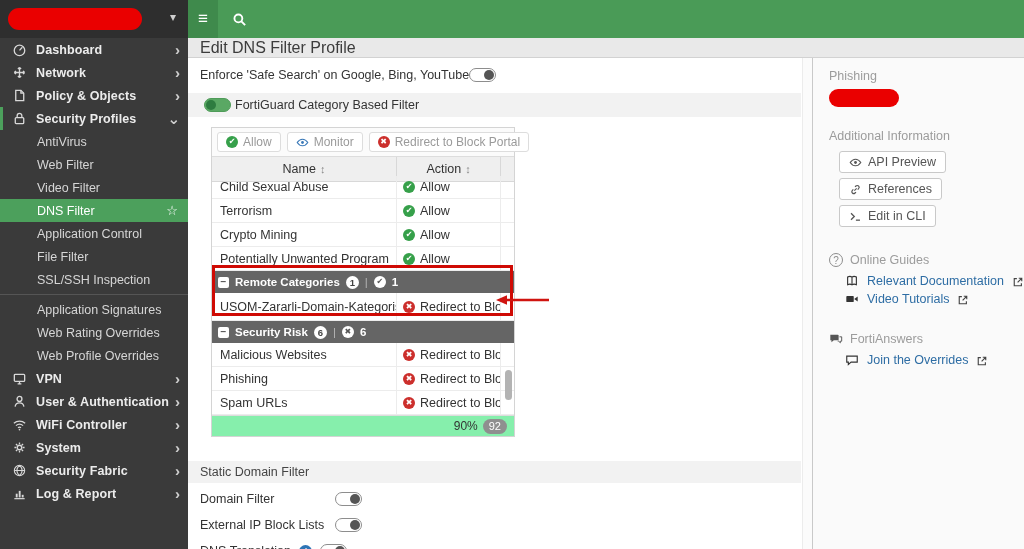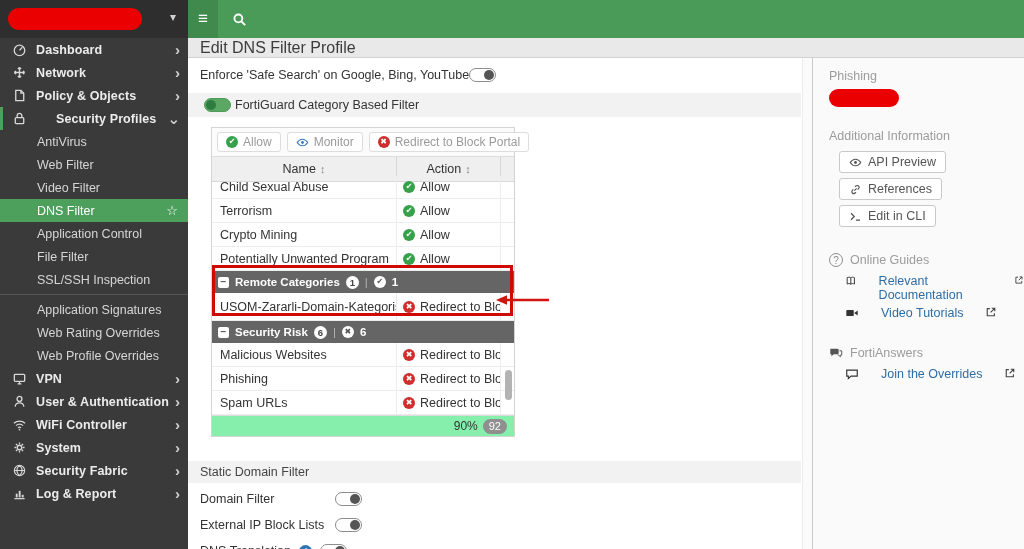--- a/index.html
+++ b/index.html
@@ -11,21 +11,21 @@
   .sidebar { position:absolute; left:0; top:0; width:188px; height:549px; background:#3a3a3a; }
   .sb-head { height:38px; background:#2e2e2e; position:relative; }
   .sb-logo { position:absolute; left:8px; top:8px; width:134px; height:22px; border-radius:11px; background:#ea0000; }
   .sb-caret { position:absolute; right:12px; top:10px; color:#cfcfcf; font-size:12px; }
   .nav-item { display:flex; align-items:center; height:23px; padding:0 8px 0 12px; color:#ececec; cursor:pointer; }
   .nav-item .nico { width:15px; height:15px; margin-right:9px; color:#d8d8d8; flex:0 0 15px; }
   .nav-item .nico svg { width:15px; height:15px; display:block; }
   .nav-item .nlabel { flex:1; font-weight:600; letter-spacing:.1px; }
   .nav-item .chev { color:#cfcfcf; font-size:15px; font-weight:700; line-height:1; }
   .nav-item.section-open { border-left:3px solid #4ca05c; padding-left:9px; }
-  .nav-item.section-open .nlabel { font-weight:700;margin-left:20px; }
+  .nav-item.section-open .nlabel { font-weight:700; }
   .sub-item { display:flex; align-items:center; height:23px; padding:0 10px 0 37px; color:#d6d6d6; cursor:pointer; }
   .sub-item .nlabel { flex:1; font-weight:400; }
   .sub-item.selected { background:#4ca05c; color:#fff; }
   .sub-item .star { color:#fff; font-size:13px; }
   .sb-divider { border-top:1px solid #555; margin:3px 0; }
 
   
   .topbar { position:absolute; left:188px; top:0; width:836px; height:38px; background:#4a9b57; display:flex; align-items:center; }
   .burger-box { width:30px; height:38px; background:#3f8a4c; display:flex; align-items:center; justify-content:center; color:#fff; font-size:17px; cursor:pointer; }
   .search-btn { margin-left:14px; color:#fff; cursor:pointer; display:flex; }
@@ -103,21 +103,21 @@
   .rp-redpill { width:70px; height:18px; border-radius:9px; background:#ea0000; margin-top:6px; }
   .rp-addinfo { margin-top:22px; }
   .rp-btns { margin:8px 0 0 10px; display:flex; flex-direction:column; align-items:flex-start; gap:5px; }
   .rp-btn { display:inline-flex; align-items:center; gap:6px; border:1px solid #c9c9c9; background:#fff; border-radius:3px;
     padding:3px 9px; color:#555; cursor:pointer; }
   .rp-btn svg { width:13px; height:13px; }
   .rp-head { display:flex; align-items:center; gap:7px; margin-top:26px; color:#9c9c9c; }
   .rp-head svg { width:14px; height:14px; color:#555; }
   .q-ic { width:14px; height:14px; border-radius:50%; border:1.3px solid #8d8d8d; color:#8d8d8d; font-size:10px; line-height:13px; text-align:center; }
   .rp-links { margin:7px 0 0 16px; display:flex; flex-direction:column; gap:4px; }
-  .rp-link { display:flex; align-items:flex-start; gap:22px; color:#2e6da4; cursor:pointer; }
+  .rp-link { display:flex; align-items:flex-end; gap:8px; color:#2e6da4; cursor:pointer; }
   .rp-link svg.lead { width:14px; height:14px; color:#333; }
   .rp-link svg.ext { width:12px; height:12px; color:#444; }
 </style>
 </head>
 <body>
 
 <div class="app">
 
   <aside class="sidebar">
     <div class="sb-head">

